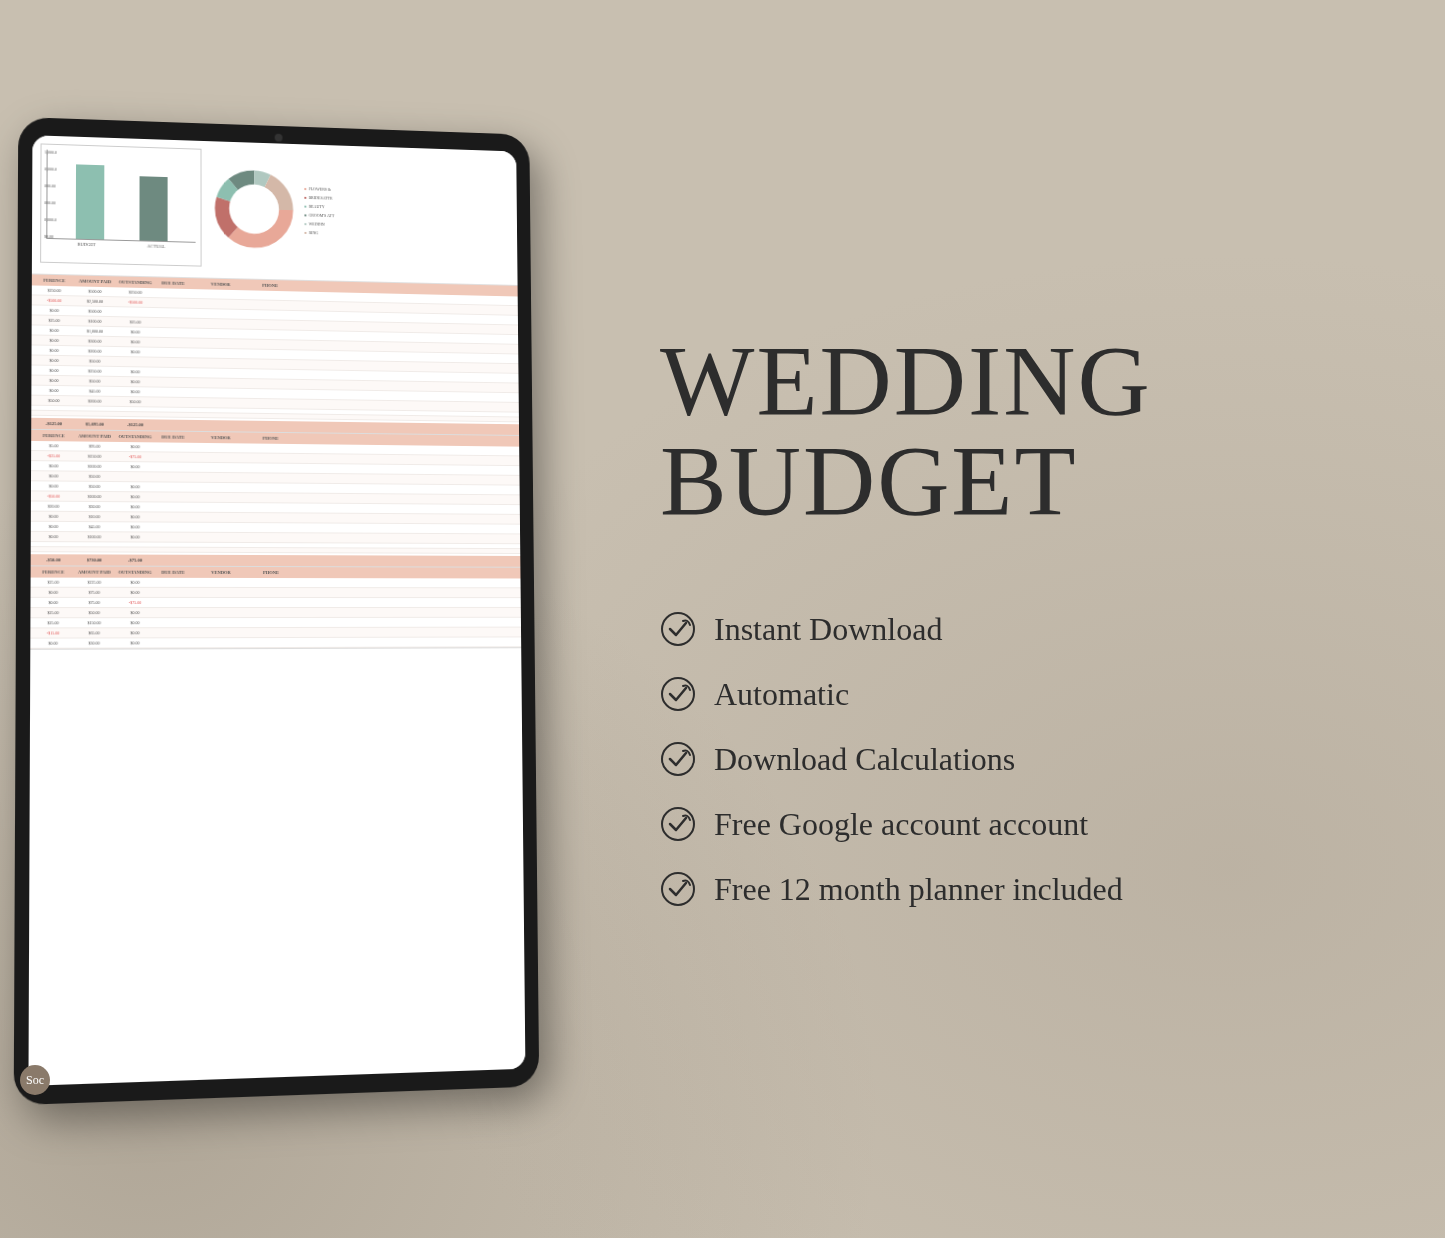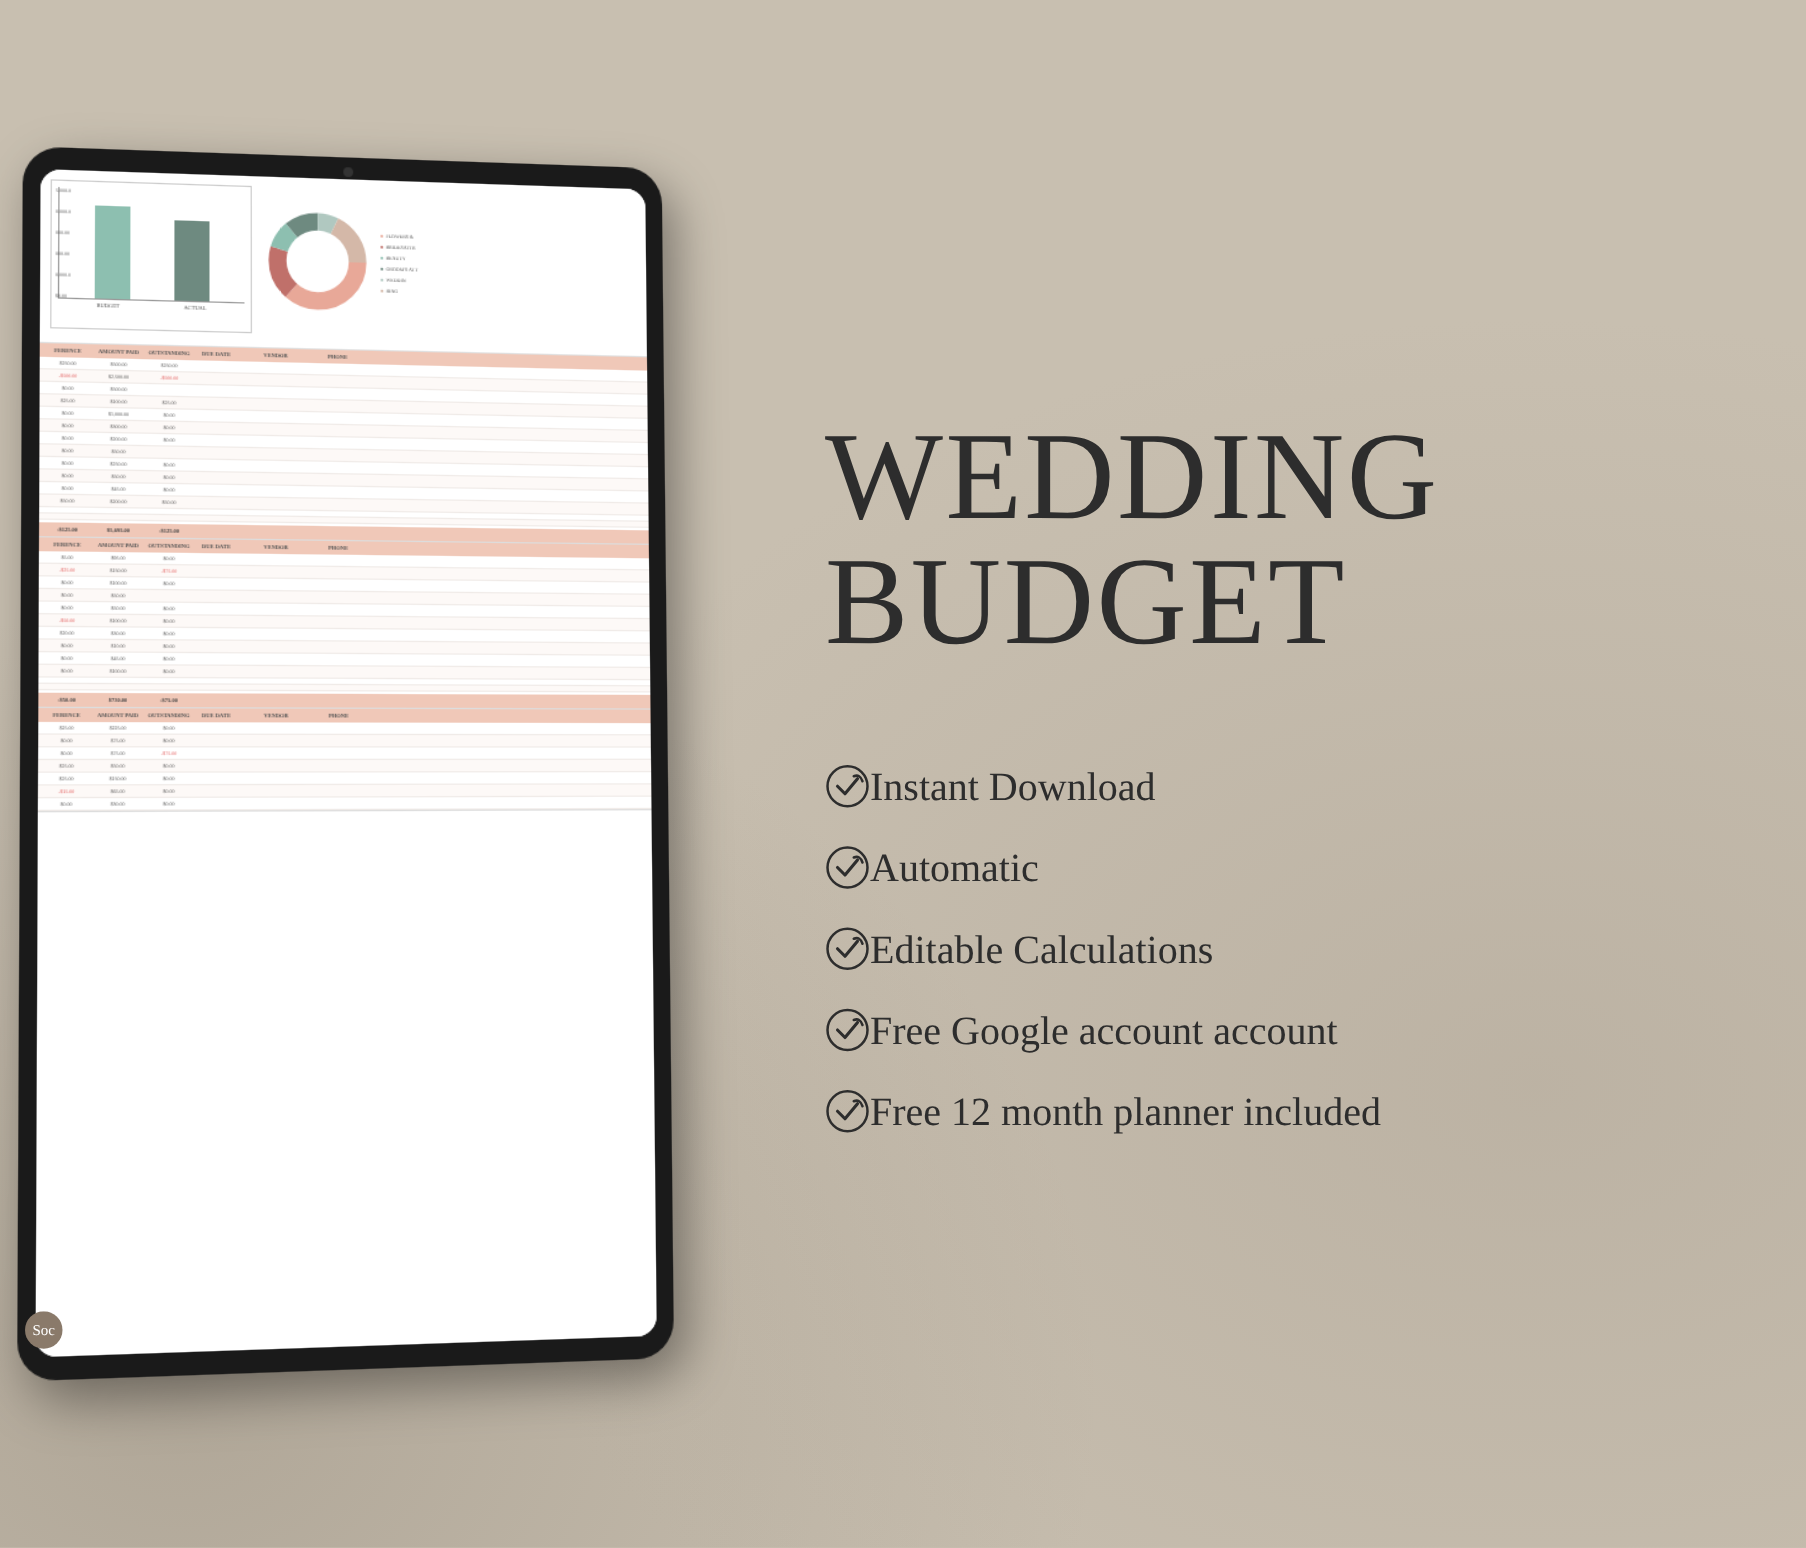--- a/index.html
+++ b/index.html
@@ -245,20 +245,21 @@
     .features-list {
       list-style: none;
       display: flex;
       flex-direction: column;
       gap: 28px;
     }
 
     .feature-item {
       display: flex;
       align-items: center;
+      gap: 18px;
     }
 
     .check-icon {
       width: 36px;
       height: 36px;
       flex-shrink: 0;
       display: flex;
       align-items: center;
       justify-content: center;
     }
@@ -271,21 +272,21 @@
     .feature-text {
       font-family: Georgia, serif;
       font-size: 32px;
       color: #2d2d2d;
       font-weight: 400;
     }
 
     
     .social-section {
       position: absolute;
-      bottom: 20px;
+      bottom: 4px;
       left: 20px;
       display: flex;
       gap: 10px;
       align-items: center;
       text-align: right;
     }
 
     .social-icon {
       width: 30px;
       height: 30px;
@@ -716,21 +717,21 @@
         <span class="feature-text">Automatic</span>
       </li>
       <li class="feature-item">
         <div class="check-icon">
           <svg viewBox="0 0 36 36" fill="none" xmlns="http://www.w3.org/2000/svg">
             <circle cx="18" cy="18" r="16" stroke="#2d2d2d" stroke-width="2" fill="none"></circle>
             <path d="M10 18 L16 24 L26 12" stroke="#2d2d2d" stroke-width="2.5" stroke-linecap="round" stroke-linejoin="round"></path>
             <path d="M23 10 Q28 8 30 14" stroke="#2d2d2d" stroke-width="2" stroke-linecap="round" fill="none"></path>
           </svg>
         </div>
-        <span class="feature-text">Editable Calculations</span>
+        <span class="feature-text">Download Calculations</span>
       </li>
       <li class="feature-item">
         <div class="check-icon">
           <svg viewBox="0 0 36 36" fill="none" xmlns="http://www.w3.org/2000/svg">
             <circle cx="18" cy="18" r="16" stroke="#2d2d2d" stroke-width="2" fill="none"></circle>
             <path d="M10 18 L16 24 L26 12" stroke="#2d2d2d" stroke-width="2.5" stroke-linecap="round" stroke-linejoin="round"></path>
             <path d="M23 10 Q28 8 30 14" stroke="#2d2d2d" stroke-width="2" stroke-linecap="round" fill="none"></path>
           </svg>
         </div>
         <span class="feature-text">Free Google account account</span>

